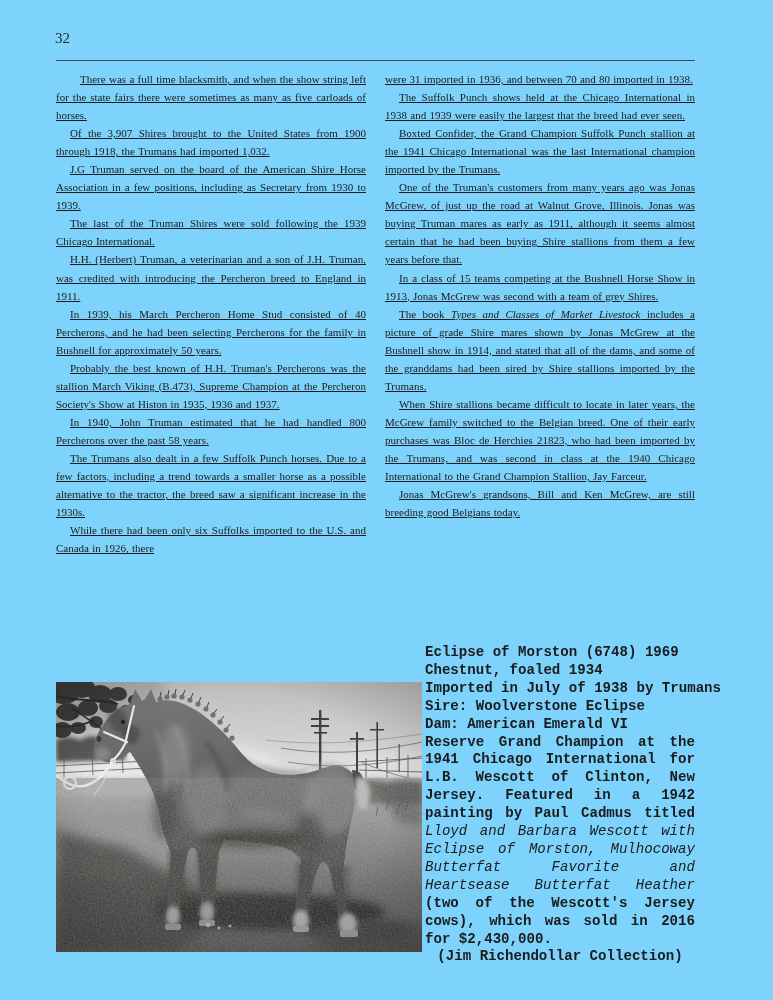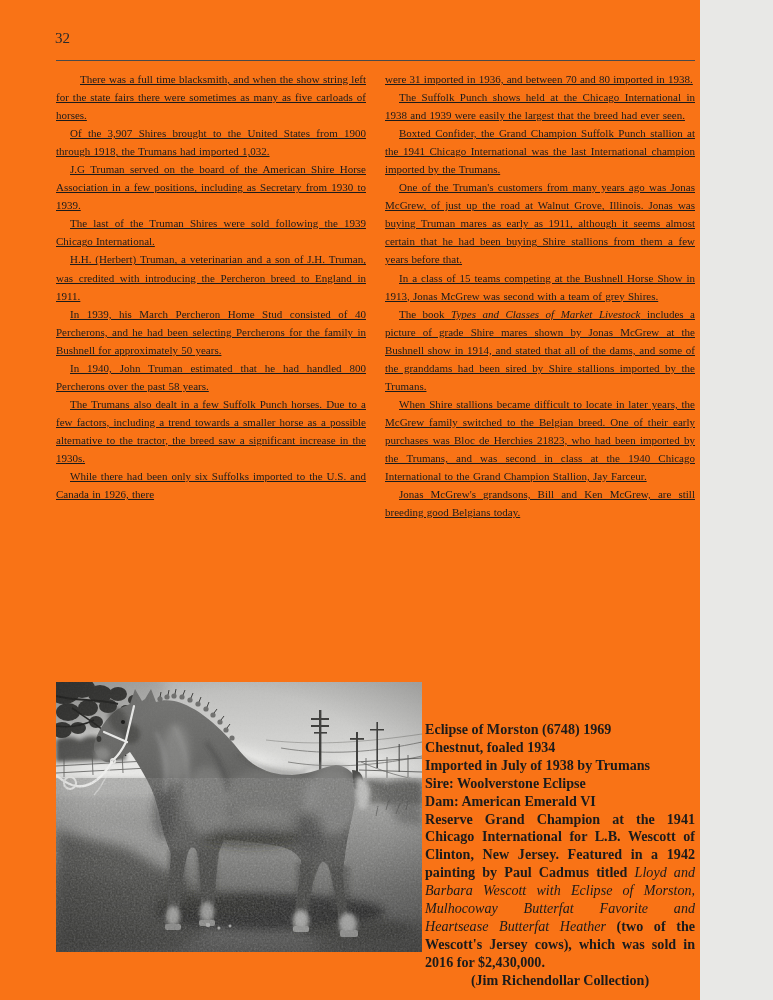--- a/index.html
+++ b/index.html
@@ -1,27 +1,27 @@
 <!DOCTYPE html>
 <html><head>
 <meta charset="utf-8">
 <style>
   html,body{margin:0;padding:0;background:#e8e8e6;}
-  .page{position:relative;width:700px;height:1000px;background:#f97316;overflow:hidden;
+  .page{position:relative;width:773px;height:1000px;background:#7dd3fc;overflow:hidden;
         font-family:"Liberation Serif",serif;color:#1b1b1b;}
   .pageno{position:absolute;left:55px;top:30px;font-size:15px;color:#2a2a2a;}
   .rule{position:absolute;left:56px;top:60px;width:639px;height:1px;background:#4a4a4a;}
   .cols{position:absolute;left:56px;top:70px;width:639px;display:flex;gap:19px;}
   .col{width:310px;font-size:11px;line-height:18.05px;text-align:justify;word-spacing:0.5px;text-decoration:underline;}
   .col p{margin:0;text-indent:14px;}
   .p-first{text-indent:24px !important;}
   .p-cont{text-indent:0 !important;}
   .photo{position:absolute;left:56px;top:682px;width:366px;height:270px;margin:0;}
   .photo svg{display:block;}
-  .caption{position:absolute;left:425px;top:721px;width:270px;font-size:14.1px;line-height:17.9px;font-weight:700;}
+  .caption{position:absolute;left:425px;top:644px;width:270px;font-size:14.1px;line-height:17.9px;font-weight:700;font-family:Liberation Mono, monospace;}
   .caption .cap-line{white-space:nowrap;}
   .caption .cap-para{margin:0;text-align:justify;}
   .caption i{font-weight:400;}
   .credit{text-align:center;}
 </style>
 </head>
 <body>
 
 <div class="page">
 
@@ -29,20 +29,21 @@
   <div class="rule"></div>
 
   <div class="cols">
     <div class="col">
       <p class="p-first">There was a full time blacksmith, and when the show string left for the state fairs there were sometimes as many as five carloads of horses.</p>
       <p>Of the 3,907 Shires brought to the United States from 1900 through 1918, the Trumans had imported 1,032.</p>
       <p>J.G Truman served on the board of the American Shire Horse Association in a few positions, including as Secretary from 1930 to 1939.</p>
       <p>The last of the Truman Shires were sold following the 1939 Chicago International.</p>
       <p>H.H. (Herbert) Truman, a veterinarian and a son of J.H. Truman, was credited with introducing the Percheron breed to England in 1911.</p>
       <p>In 1939, his March Percheron Home Stud consisted of 40 Percherons, and he had been selecting Percherons for the family in Bushnell for approximately 50 years.</p>
+      <p>Probably the best known of H.H. Truman's Percherons was the stallion March Viking (B.473), Supreme Champion at the Percheron Society's Show at Histon in 1935, 1936 and 1937.</p>
       <p>In 1940, John Truman estimated that he had handled 800 Percherons over the past 58 years.</p>
       <p>The Trumans also dealt in a few Suffolk Punch horses. Due to a few factors, including a trend towards a smaller horse as a possible alternative to the tractor, the breed saw a significant increase in the 1930s.</p>
       <p>While there had been only six Suffolks imported to the U.S. and Canada in 1926, there</p>
     </div>
     <div class="col">
       <p class="p-cont">were 31 imported in 1936, and between 70 and 80 imported in 1938.</p>
       <p>The Suffolk Punch shows held at the Chicago International in 1938 and 1939 were easily the largest that the breed had ever seen.</p>
       <p>Boxted Confider, the Grand Champion Suffolk Punch stallion at the 1941 Chicago International was the last International champion imported by the Trumans.</p>
       <p>One of the Truman's customers from many years ago was Jonas McGrew, of just up the road at Walnut Grove, Illinois. Jonas was buying Truman mares as early as 1911, although it seems almost certain that he had been buying Shire stallions from them a few years before that.</p>
       <p>In a class of 15 teams competing at the Bushnell Horse Show in 1913, Jonas McGrew was second with a team of grey Shires.</p>

